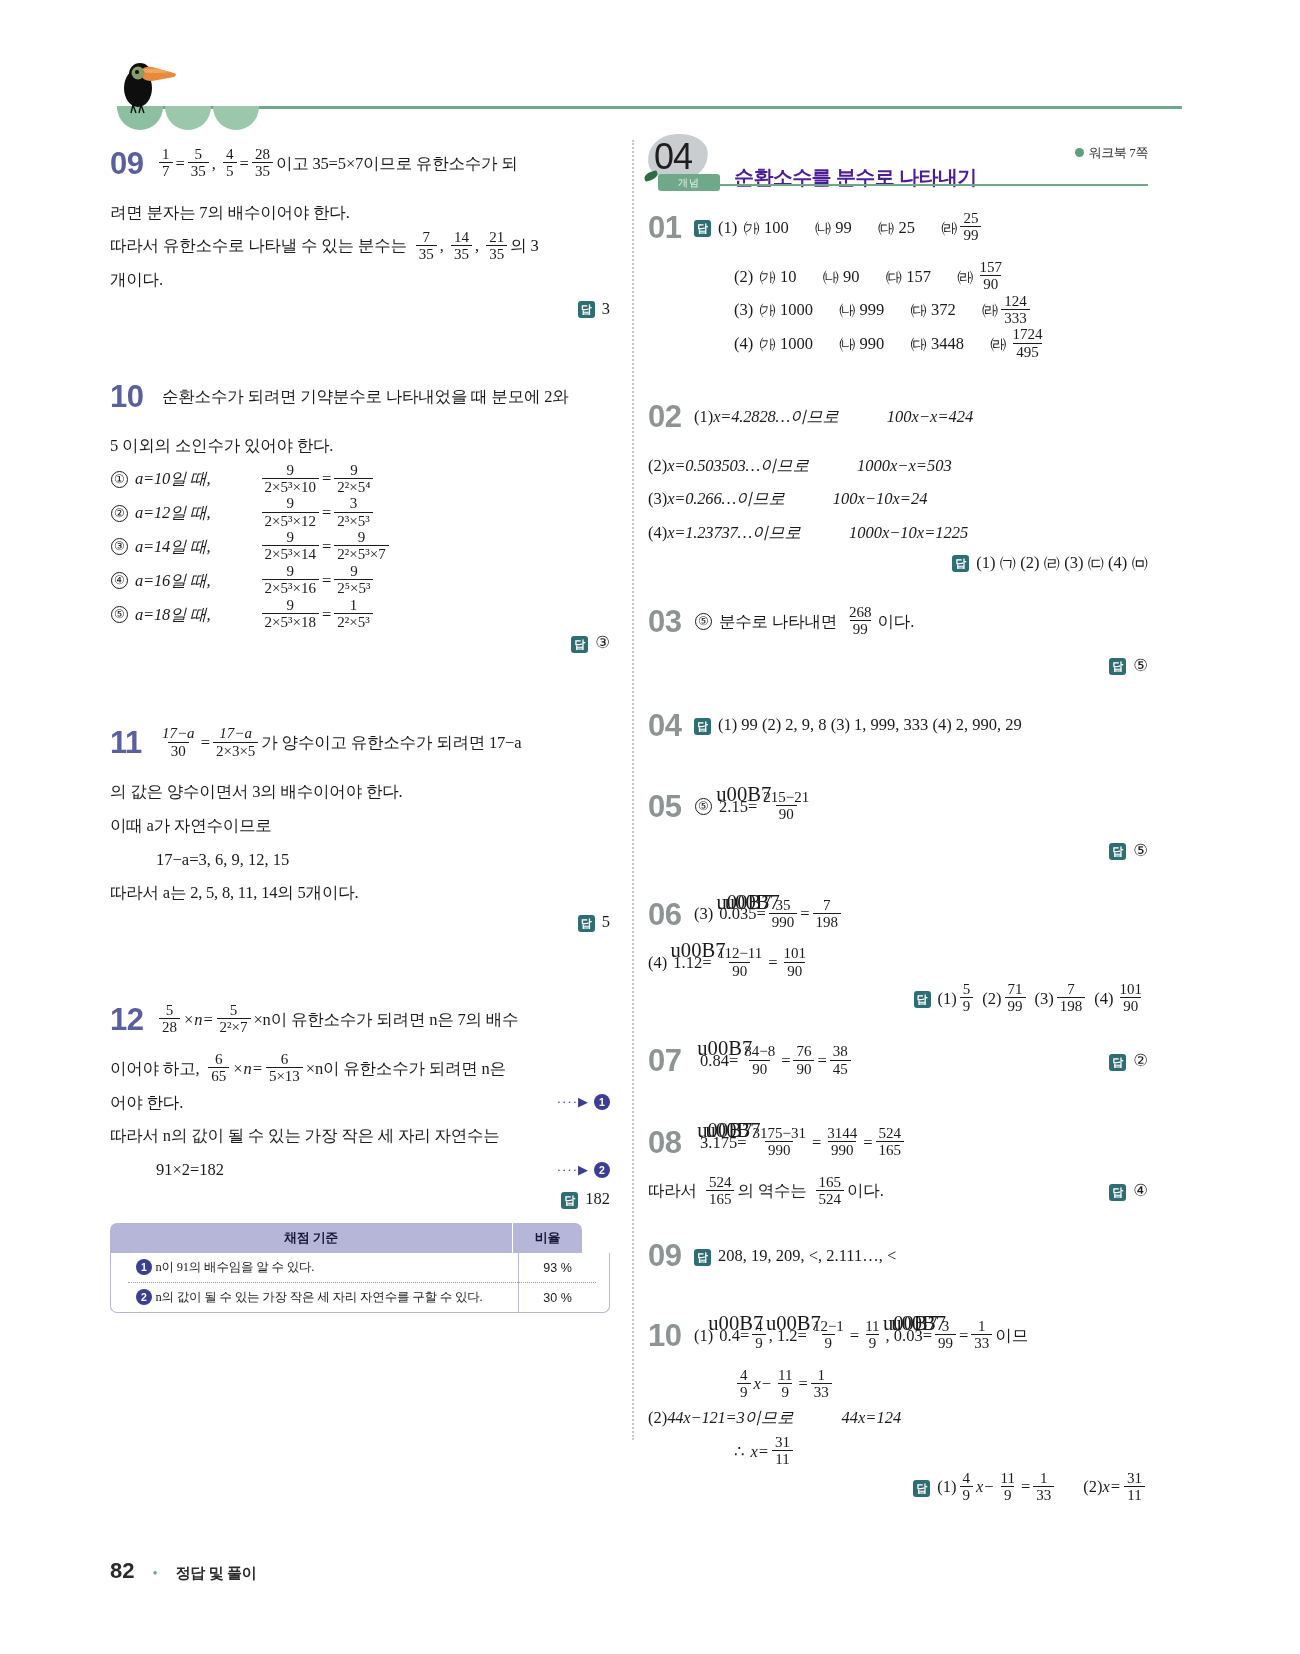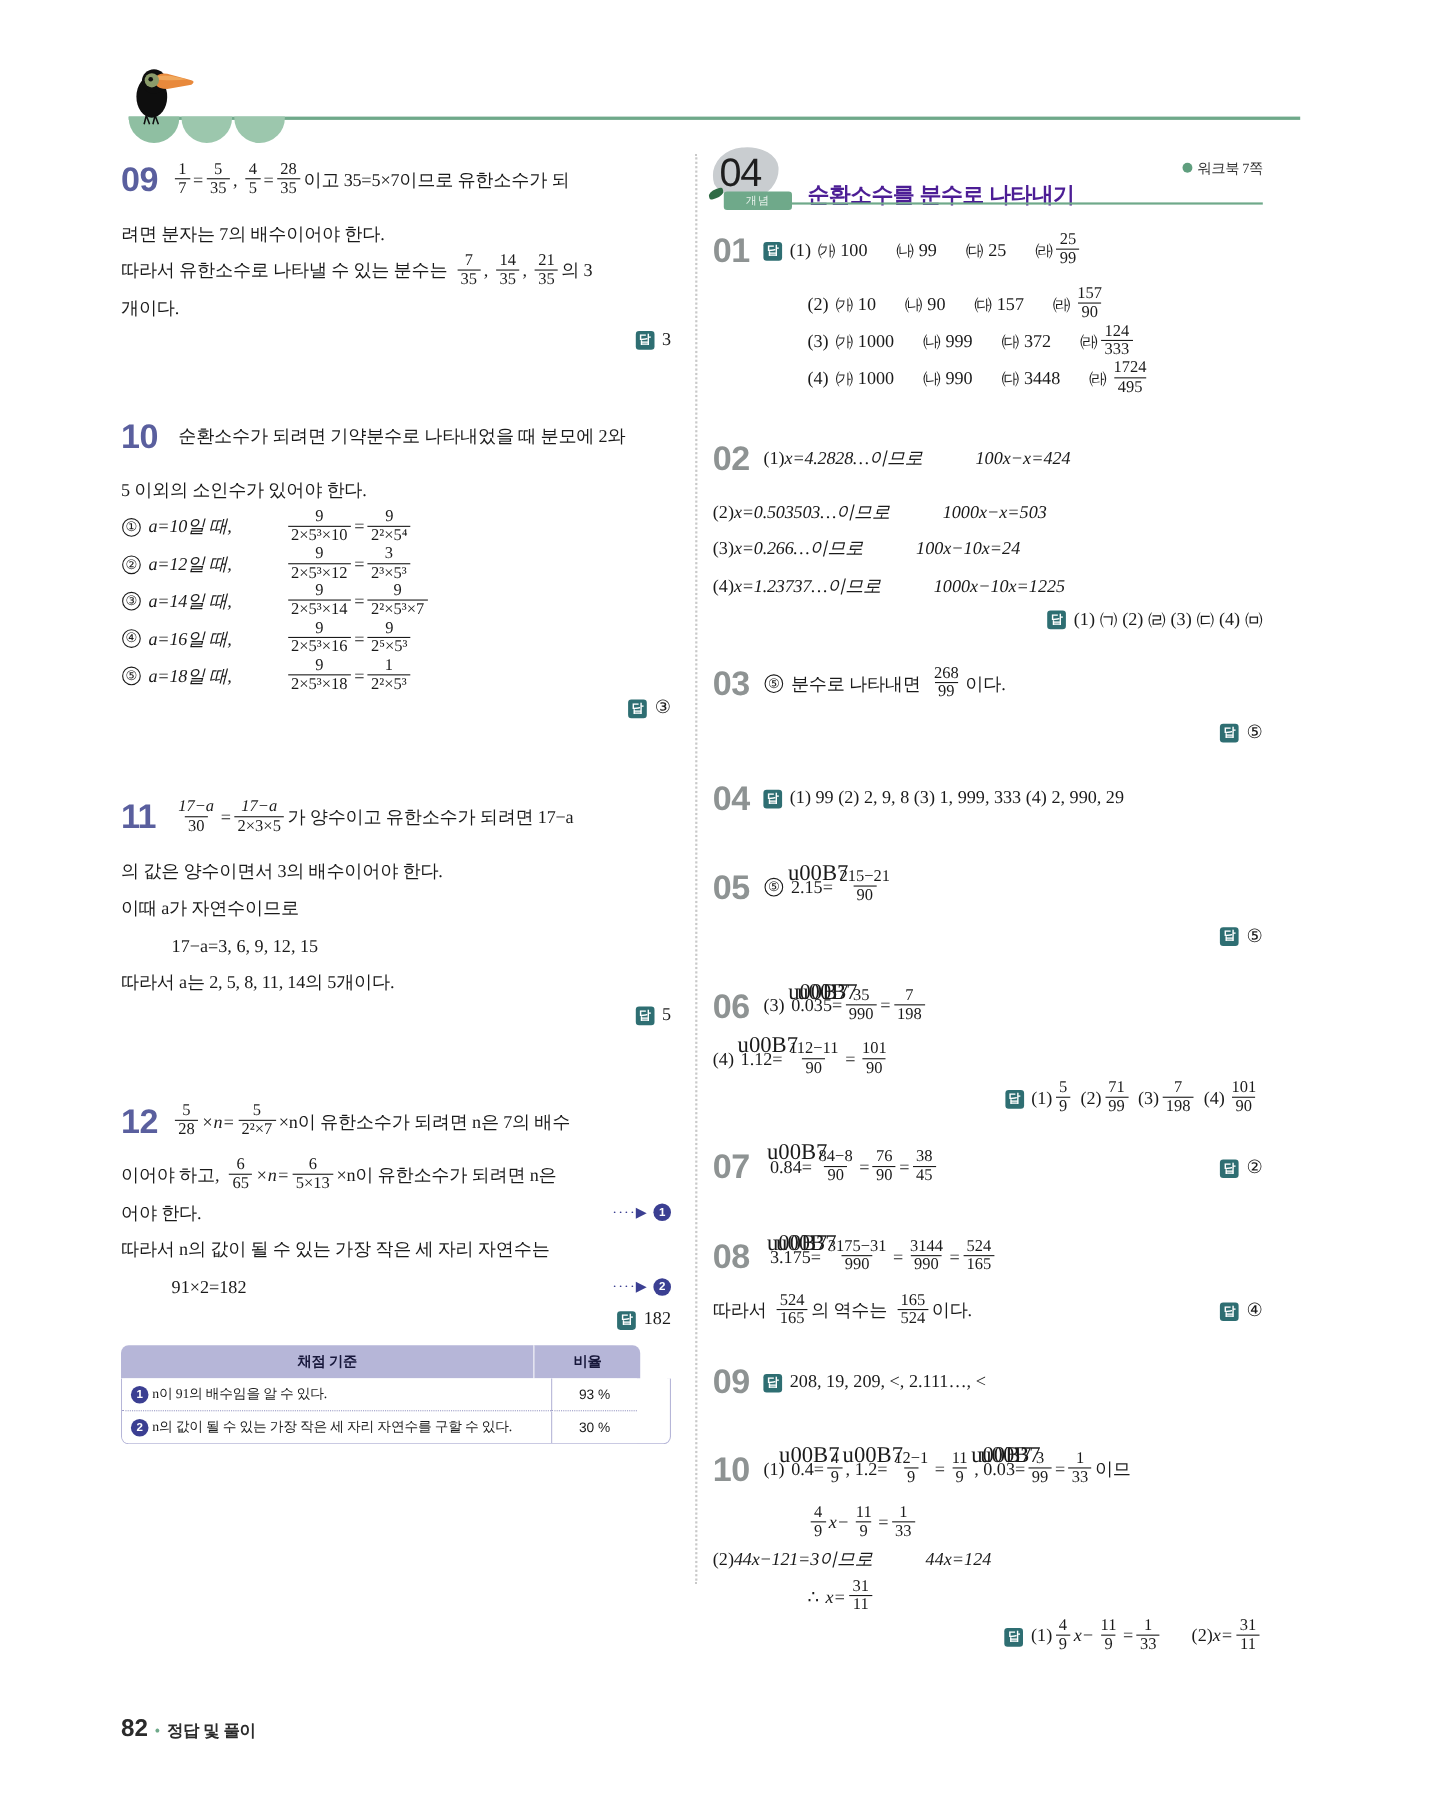--- a/index.html
+++ b/index.html
@@ -110,29 +110,29 @@
 
   
   .rubric { margin-top:14px; width:472px; border-collapse:separate; border-spacing:0;
             font-family:"Liberation Sans", sans-serif; font-size:12.5px; }
   .rubric th {
     background:#b6b6d8; color:#17173a; font-weight:bold; padding:6px 0; font-size:13px;
     letter-spacing:-0.3px;
     margin-top:48px;
   }
   .rubric th.c1 { border-radius:7px 0 0 0; }
-  .rubric th.c2 { border-radius:0 7px 0 0; border-left:1.5px solid #ffffff; width:97px;}
+  .rubric th.c2 { border-radius:0 7px 0 0; border-left:1.5px solid #ffffff; width:70px;}
   .rubric td { padding:6px 8px; color:#1a1a1a; border-bottom:1.4px dotted #9a9ac4; }
   .rubric tr:last-child td { border-bottom:none; }
   .rubric td.ratio { text-align:center; border-left:1.5px solid #b6b6d8; width:78px; }
   .rubric tbody { background:#fff; }
-  .rubric-box { border:1.6px solid #b6b6d8; border-top:none; border-radius:0 0 7px 7px; overflow:hidden;}
+  .rubric-box { border:1.6px solid #b6b6d8; border-top:none; border-radius:0 0 7px 7px; overflow:hidden;padding-left:17px;}
 
   
-  .footer { position:absolute; left:110px; bottom:70px; display:flex; align-items:baseline; }
+  .footer { position:absolute; left:110px; bottom:70px; display:flex; align-items:baseline;gap:12px; }
   .footer .pg { font-family:"Liberation Sans", sans-serif; font-weight:bold; font-size:22px; color:#2b2b2b; }
   .footer .sep { margin:0 6px; color:#6fa98a; font-size:15px; }
   .footer .lbl { font-family:"Liberation Sans", sans-serif; font-size:15px; font-weight:bold; color:#2b2b2b; letter-spacing:-0.4px;}
 
   .indent-1 { padding-left:46px; }
   .indent-2 { padding-left:86px; }
   .rep { position:relative; }
   .rep::after { content:"\u00B7"; position:absolute; left:50%; top:-0.62em; transform:translateX(-50%); font-size:1.25em; line-height:1;}
 </style>
 </head>

